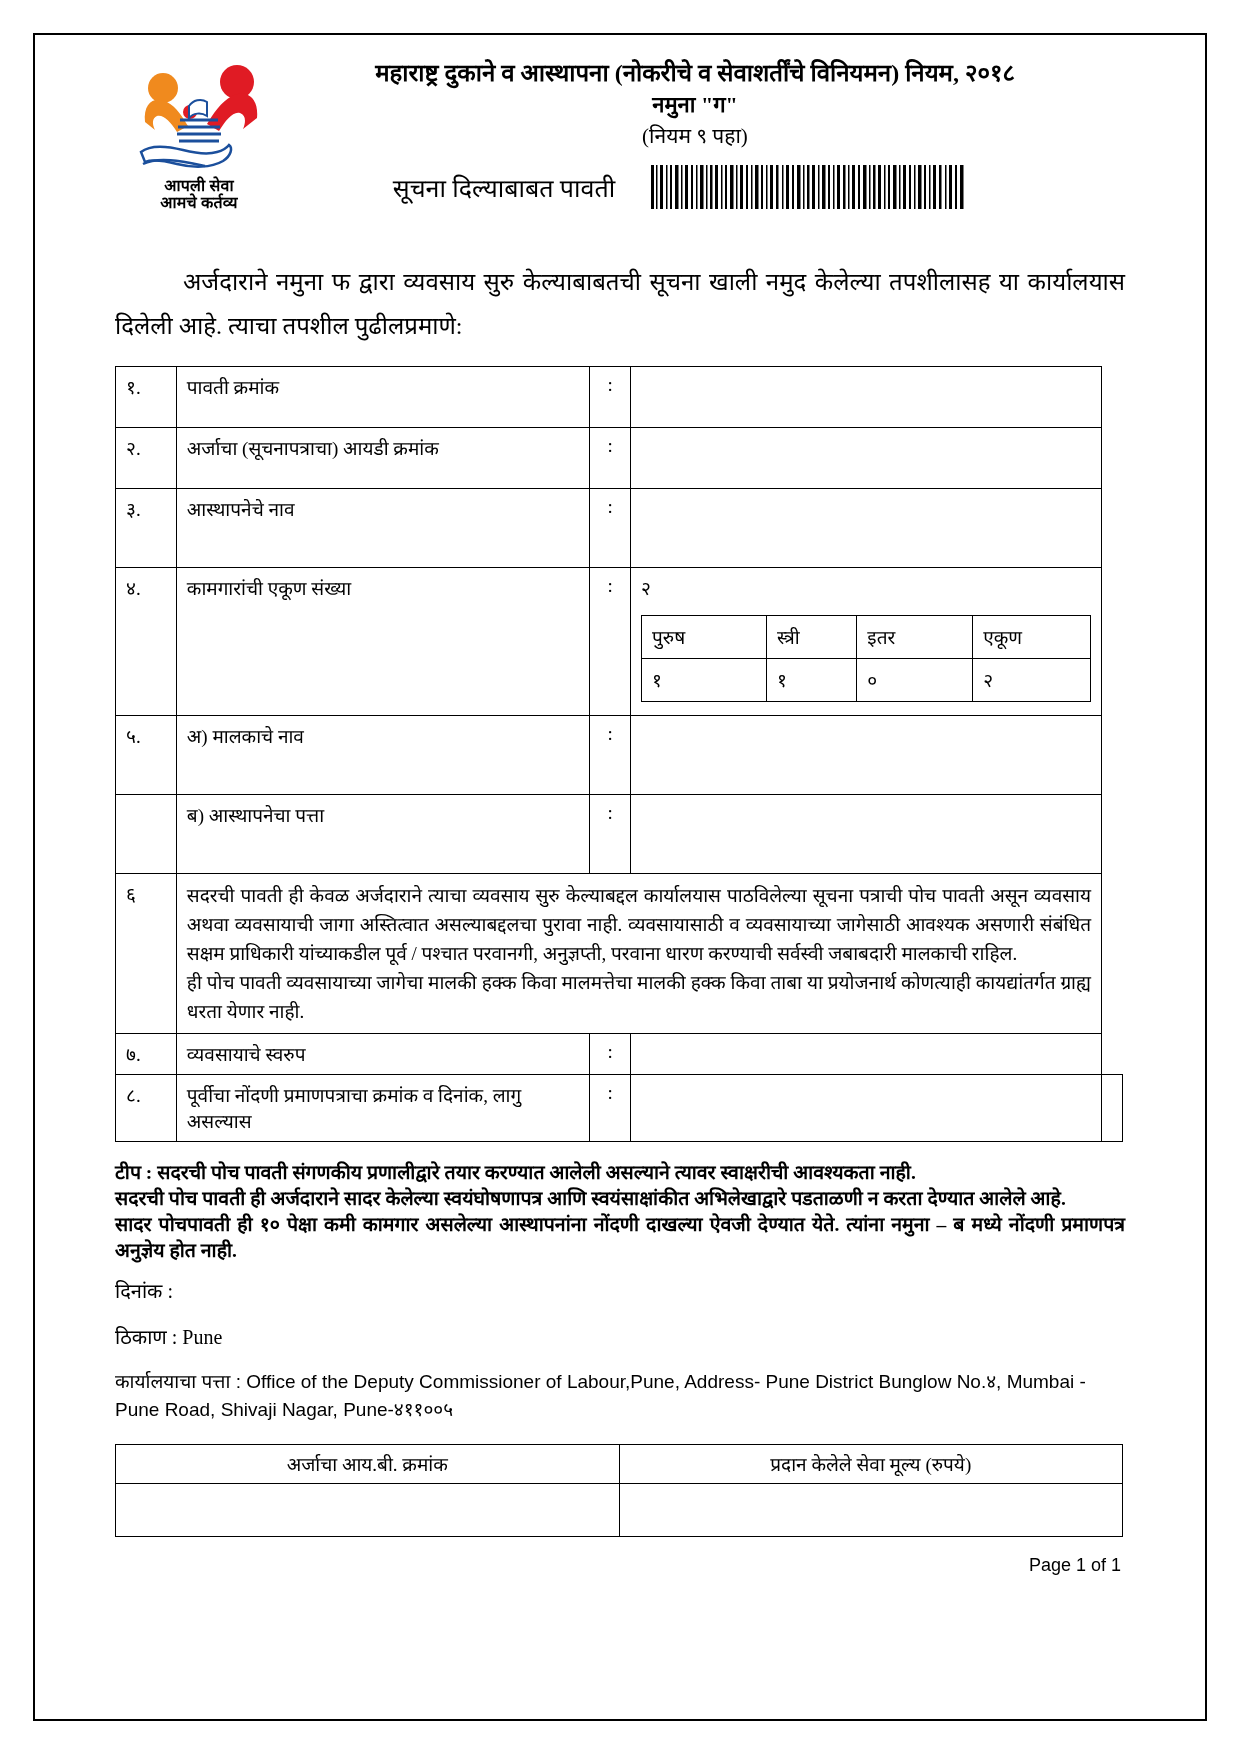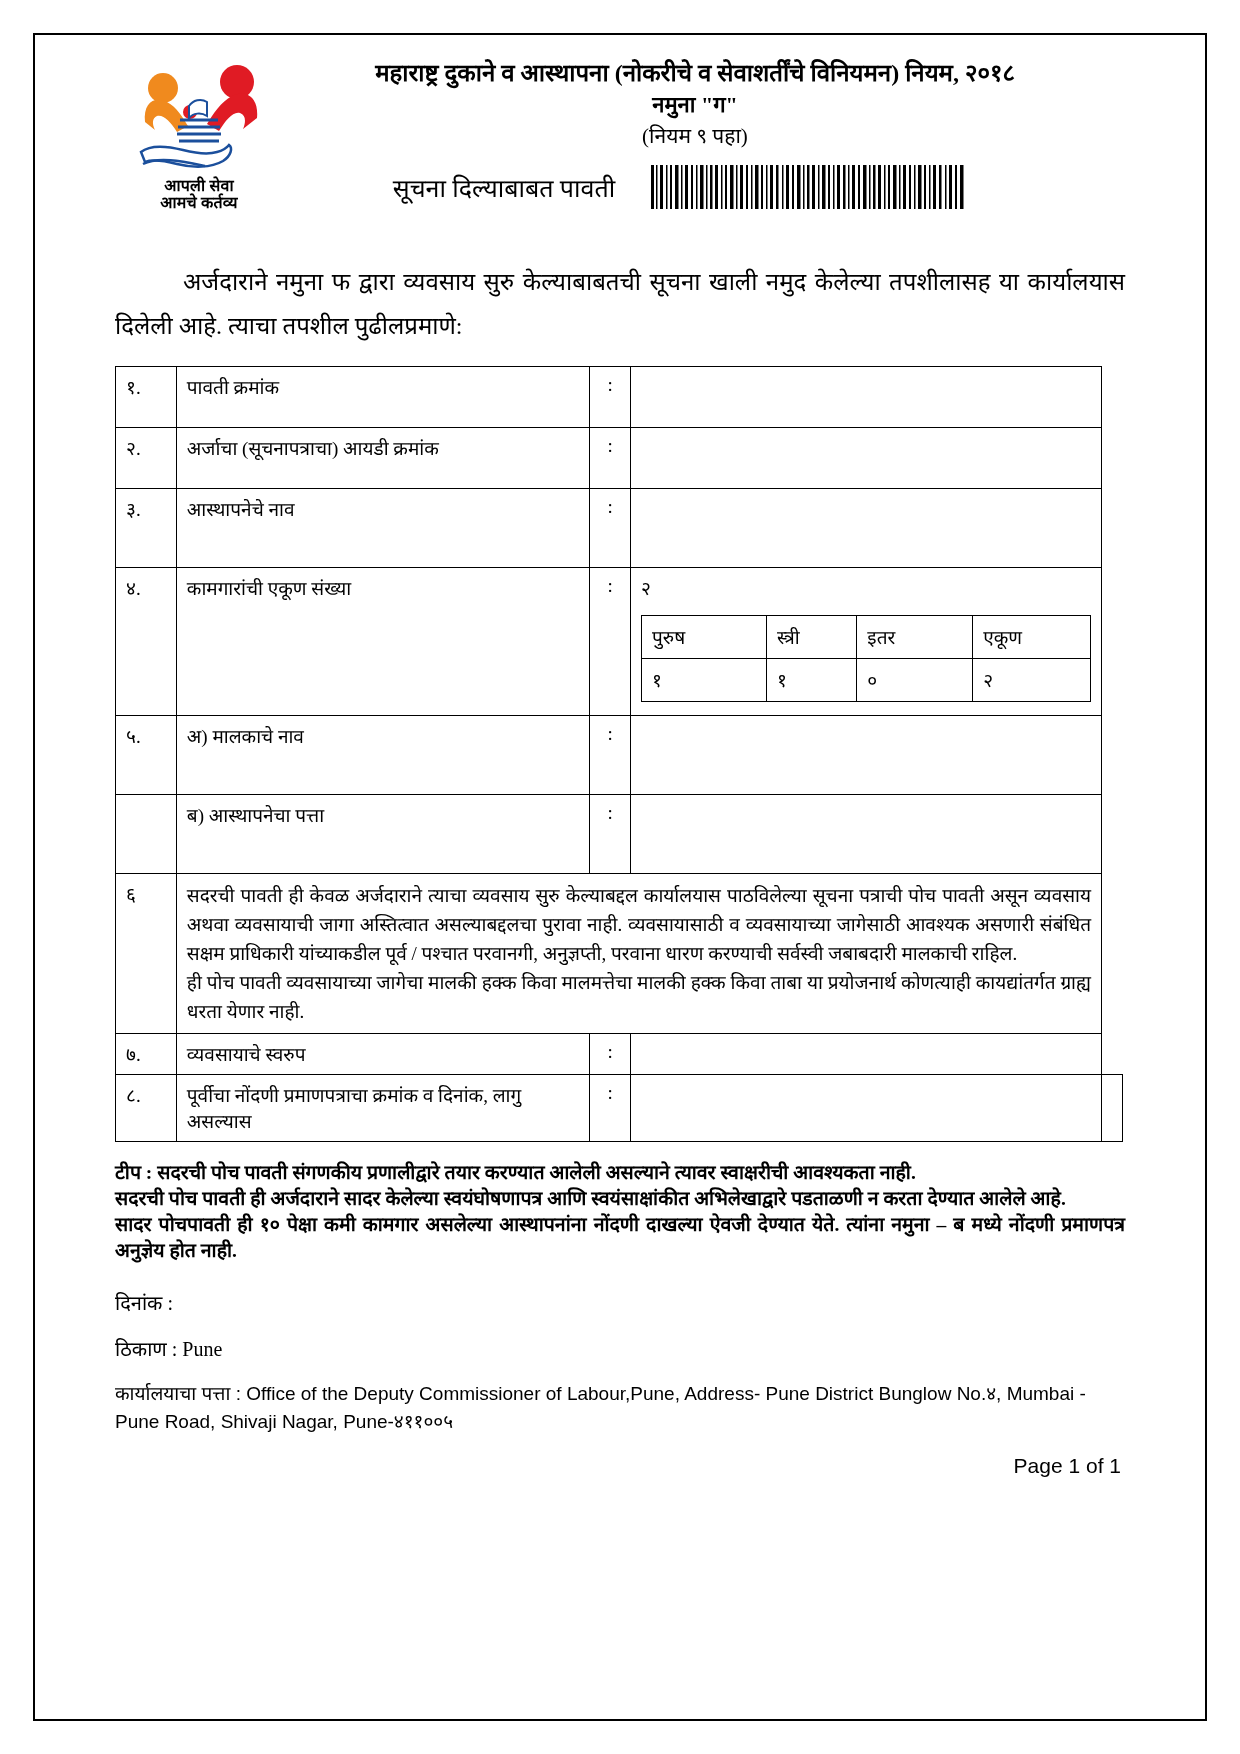--- a/index.html
+++ b/index.html
@@ -161,21 +161,21 @@
     text-align:justify;
   }
   .note div{margin:0;}
 
   .kv{
     font-family:"Liberation Serif","DejaVu Serif",serif;
     font-size:20px;
     line-height:30px;
     margin-top:16px;
   }
-  .kv.first{margin-top:24px;}
+  .kv.first{margin-top:12px;}
   .addr{
     font-family:"Liberation Sans","DejaVu Sans",sans-serif;
     font-size:19px;
     line-height:28px;
     margin-top:16px;
     text-align:left;
   }
 
   
   table.footer{
@@ -187,21 +187,21 @@
   }
   table.footer td{
     border:1px solid #000;
     text-align:center;
     padding:6px 8px;
   }
   table.footer td.blank{height:40px;}
 
   .pagenum{
     font-family:"Liberation Sans","DejaVu Sans",sans-serif;
-    font-size:21px;
+    font-size:18px;
     text-align:right;
     margin-top:18px;
     padding-right:4px;
   }
 </style>
 </head>
 <body>
 
 <div class="page">
   <div class="page-border"></div>
@@ -412,17 +412,29 @@
     </div>
     <div class="kv">
       <span>ठिकाण :</span>
       <span>Pune</span>
     </div>
     <div class="addr">
       <span>कार्यालयाचा पत्ता :</span>
       <span>Office of the Deputy Commissioner of Labour,Pune, Address- Pune District Bunglow No.४, Mumbai - Pune Road, Shivaji Nagar, Pune-४११००५</span>
     </div>
 
+    <table class="footer">
+      <tbody>
+        <tr>
+          <td style="width:50%">अर्जाचा आय.बी. क्रमांक</td>
+          <td style="width:50%">प्रदान केलेले सेवा मूल्य (रुपये)</td>
+        </tr>
+        <tr>
+          <td class="blank"></td>
+          <td class="blank"></td>
+        </tr>
+      </tbody>
+    </table>
 
     <div class="pagenum">Page 1 of 1</div>
 
   </div>
 </div>
 
 </body></html>

